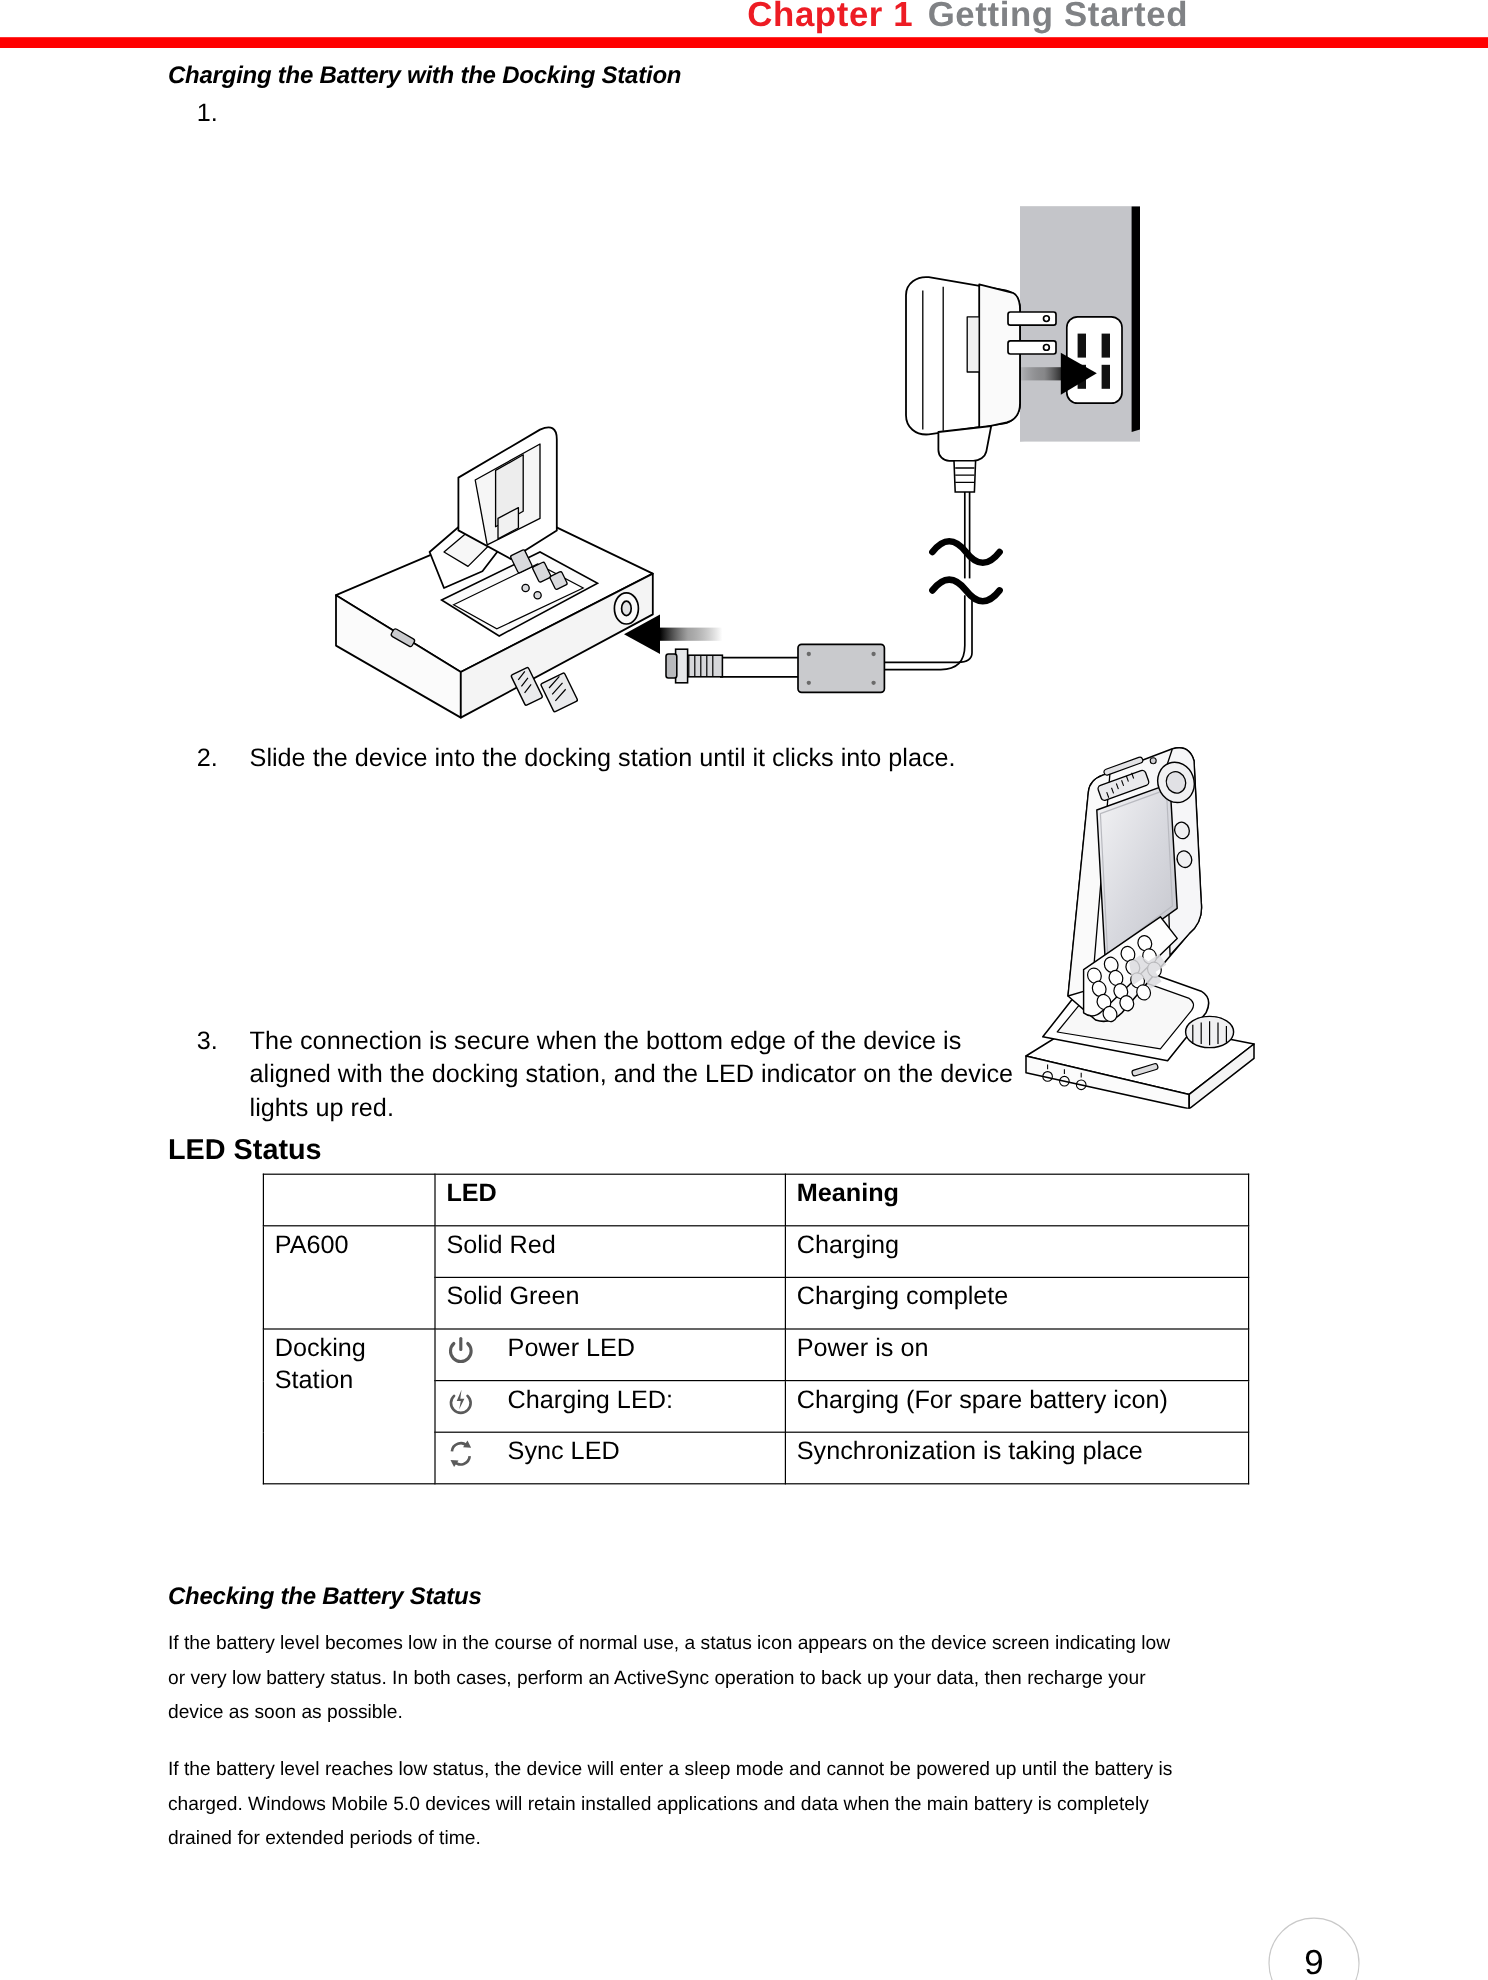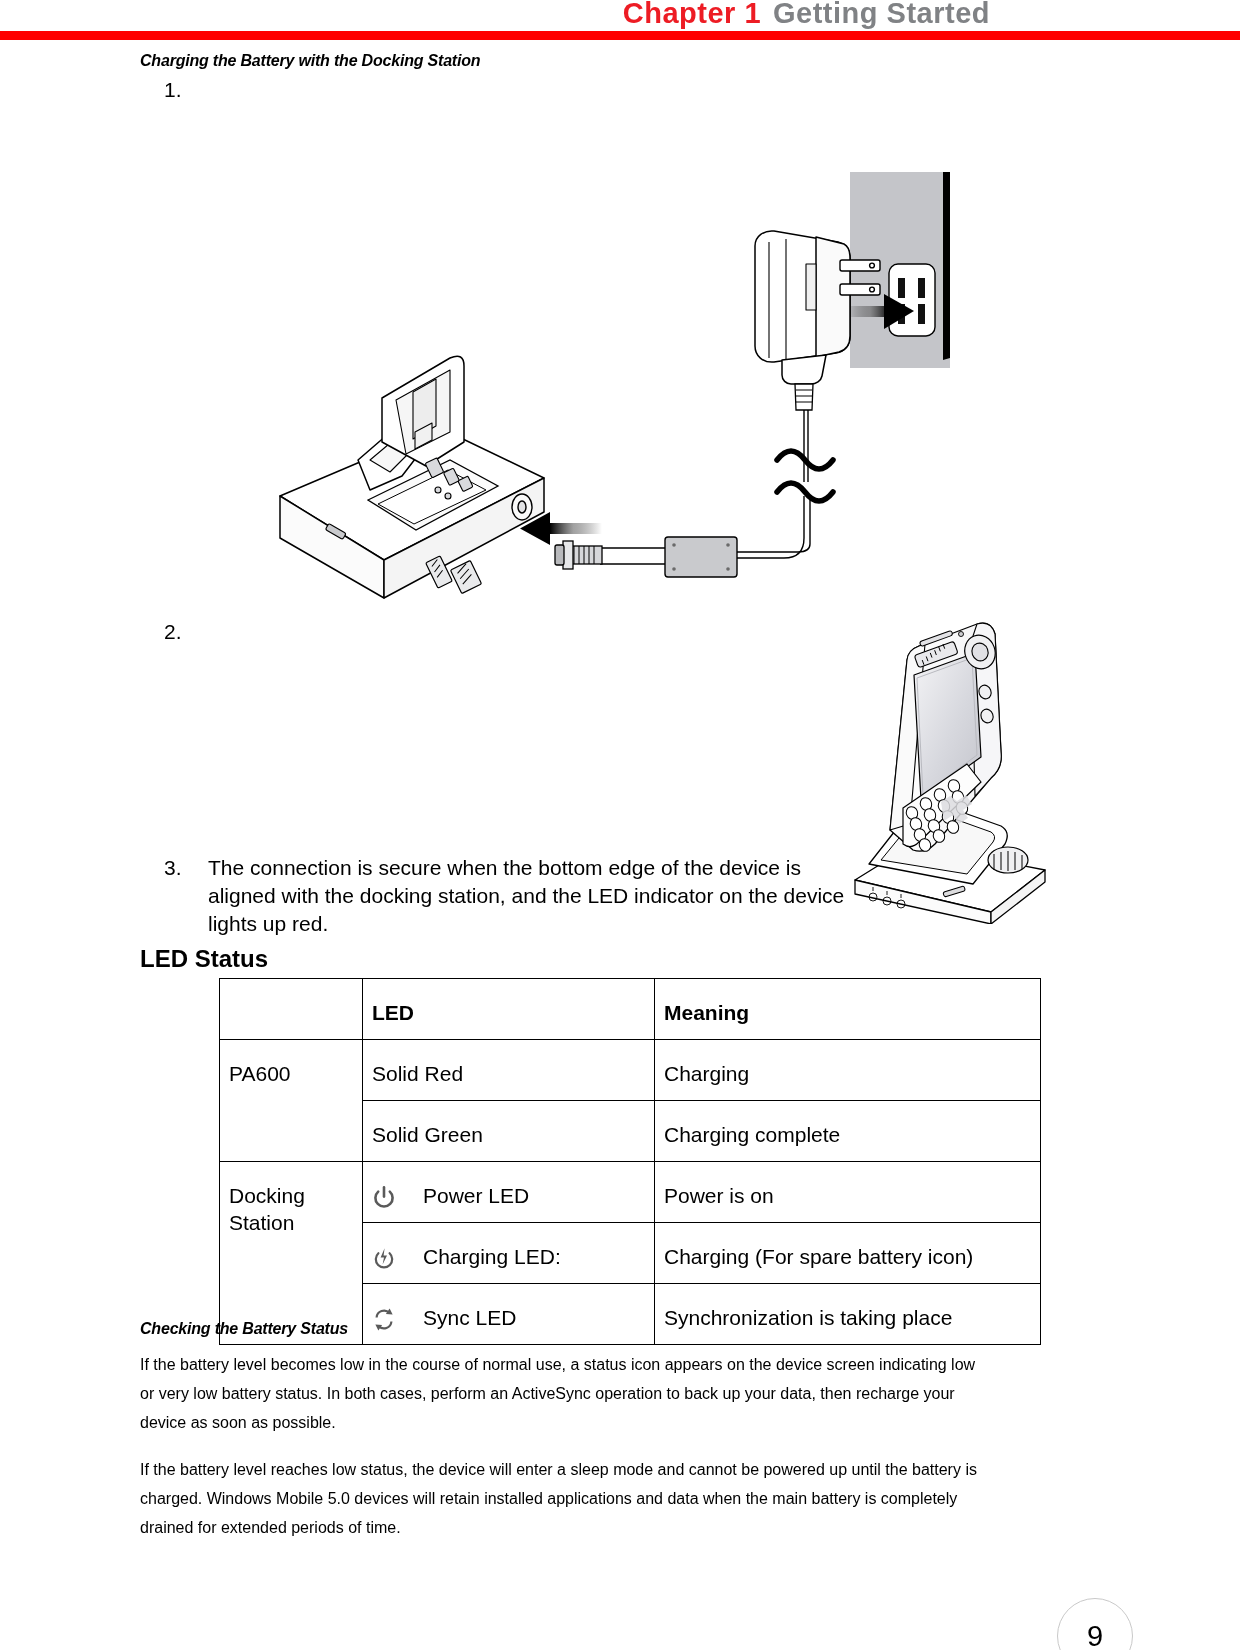--- a/index.html
+++ b/index.html
@@ -50,21 +50,21 @@
 
   
   #content {
     position: absolute;
     left: 140px;
     top: 52px;
     width: 920px;
   }
 
   .subhead {
-    font-size: 16px;
+    font-size: 20px;
     font-weight: bold;
     font-style: italic;
     letter-spacing: -0.2px;
     margin: 0 0 6px 0;
   }
 
   .step {
     position: relative;
     padding-left: 68px;
     font-size: 21px;
@@ -108,21 +108,21 @@
     position: absolute;
     left: 219px;
     top: 978px;
     width: 821px;
     border-collapse: collapse;
     font-size: 21px;
     table-layout: fixed;
   }
   #led-table td, #led-table th {
     border: 1.5px solid #000;
-    padding: 20px 8px 6px 9px;
+    padding: 2px 8px 6px 9px;
     vertical-align: top;
     text-align: left;
     font-weight: normal;
     line-height: 27px;
     height: 34px;
   }
   #led-table th {
     font-weight: bold;
   }
   #led-table .c0 { width: 143px; }
@@ -327,20 +327,21 @@
       <rect x="181" y="398" width="16" height="28" rx="1.5" transform="rotate(-26 189 412)"></rect>
       <rect x="205" y="404" width="22" height="26" rx="1.5" transform="rotate(-26 216 417)"></rect>
       <path d="M185 404 L193 400 M185 410 L193 406 M185 416 L193 412" stroke-width="1" transform="rotate(-26 189 412)"></path>
       <path d="M210 410 L222 405 M210 416 L222 411 M210 422 L222 417" stroke-width="1" transform="rotate(-26 216 417)"></path>
     </g>
   </svg>
 </div>
 
 <div class="step step-narrow" style="position:absolute; left:140px; top:612px; width:640px;">
   <span class="num">2.</span>
+  <span>Slide the device into the docking station until it clicks into place.</span>
 </div>
 
 <div id="figure-dock">
   <svg width="265" height="312" viewBox="0 0 265 312" xmlns="http://www.w3.org/2000/svg">
     <defs>
       <linearGradient id="screenG" x1="0" y1="0" x2="1" y2="1">
         <stop offset="0%" stop-color="#f4f4f6"></stop>
         <stop offset="55%" stop-color="#d7d8de"></stop>
         <stop offset="100%" stop-color="#c3c4cb"></stop>
       </linearGradient>

